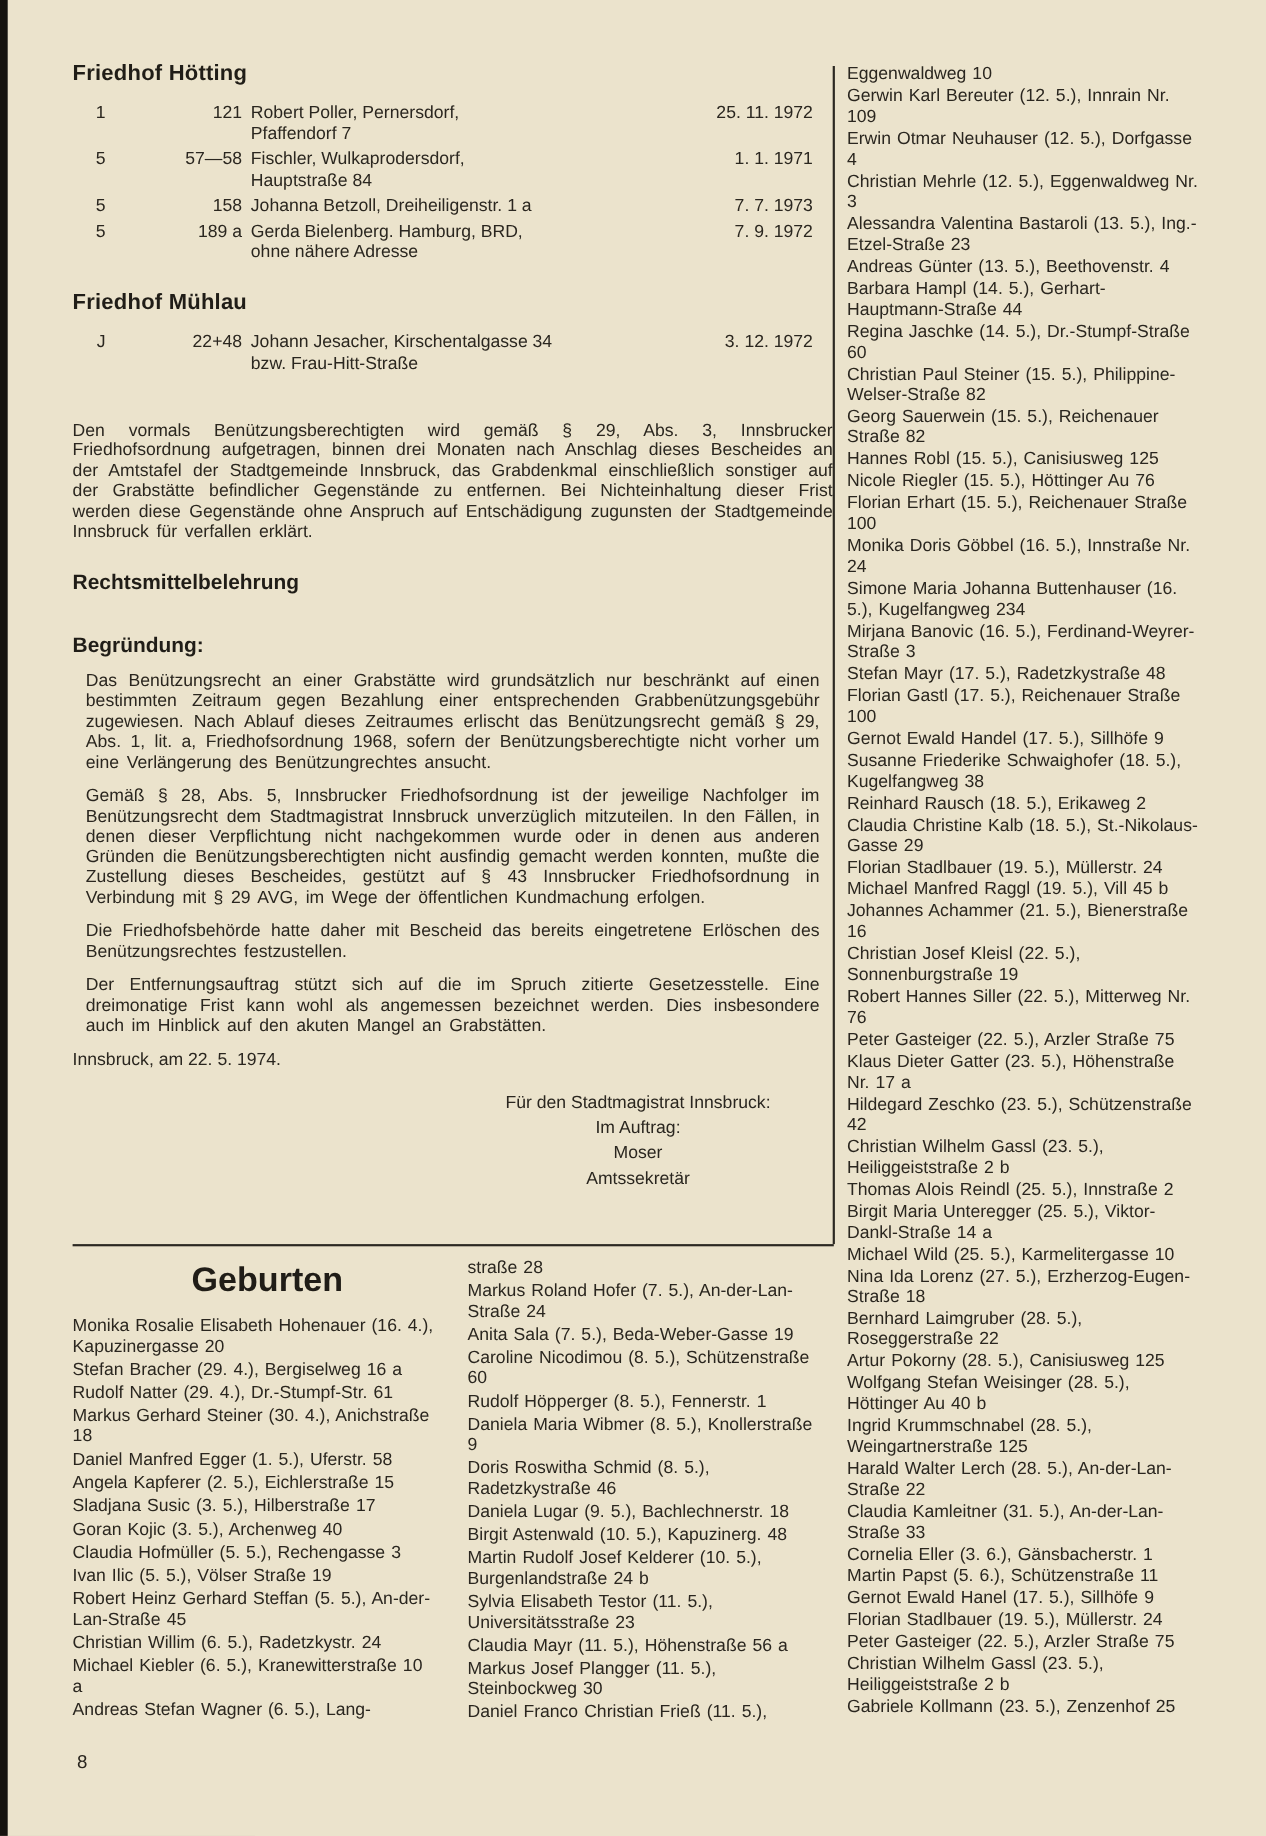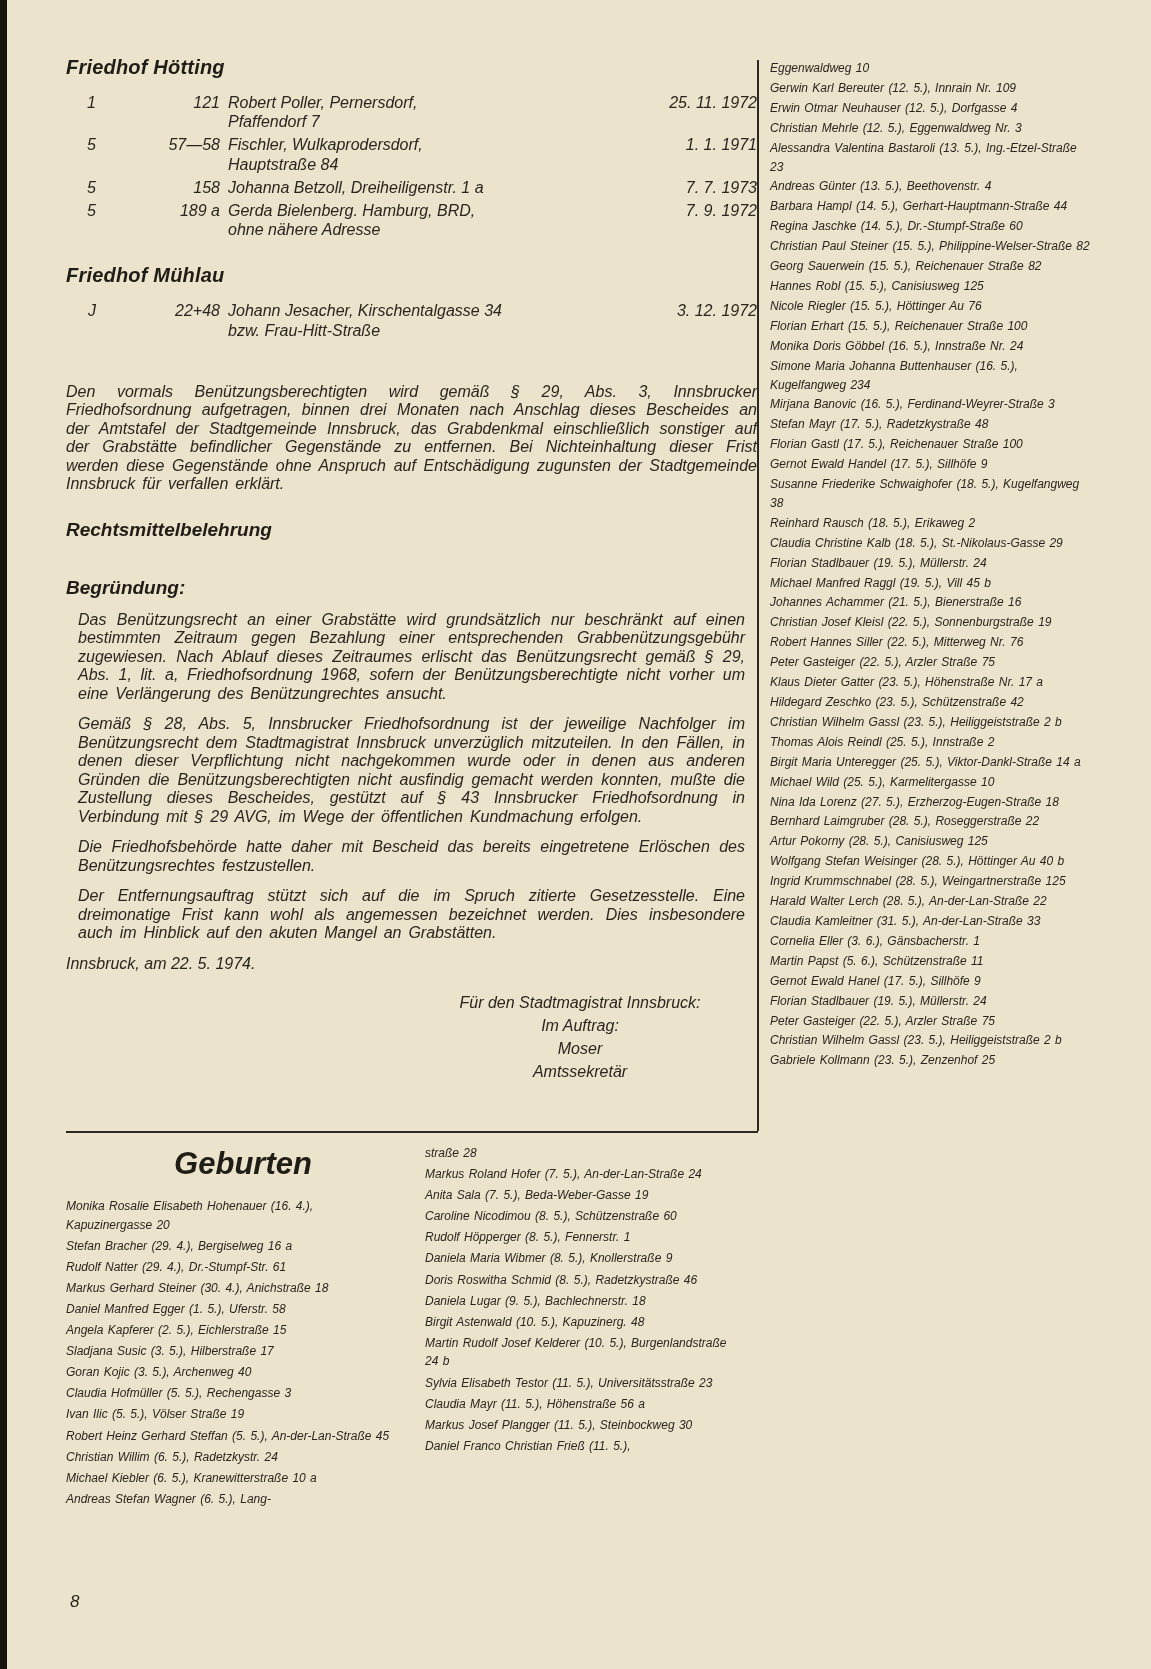--- a/index.html
+++ b/index.html
@@ -1,48 +1,48 @@
 <!DOCTYPE html>
 <html><head>
 <meta charset="utf-8">
 <style>
   html,body{margin:0;padding:0;background:#c9c2ae;}
   .page{position:relative;width:1151px;height:1669px;background:#ebe3cc;
-        font-family:"Liberation Sans","DejaVu Sans",sans-serif;color:#2a261f;overflow:hidden;font-style:italic;}
+        font-family:"Liberation Sans","DejaVu Sans",sans-serif;color:#2a261f;overflow:hidden;}
   .edge{position:absolute;left:0;top:0;width:7px;height:1669px;background:#16130f;}
 
   .main{position:absolute;left:66px;top:56px;width:691px;}
   .sec-title{font-size:20px;font-weight:700;margin:0 0 14px 0;color:#201d17;letter-spacing:.2px;}
   .mt-muehlau{margin-top:25px;}
   .gravetable{font-size:16px;line-height:19.2px;margin-bottom:0;}
   .grow{display:grid;grid-template-columns:30px 116px 312px 1fr;column-gap:8px;margin-bottom:4px;}
   .c-field{text-align:right;}
   .c-grave{text-align:right;}
   .c-name{white-space:pre-line;}
-  .c-date{text-align:right;}
+  .c-date{text-align:right;padding-right:18px;}
 
   .body{font-size:16px;line-height:18.5px;margin:0;}
   .j{text-align:justify;word-spacing:2.5px;}
   .mt-notice{margin-top:43px;min-height:111px;}
   .center-head{font-size:19px;font-weight:700;text-align:left;margin:25px 0 0;color:#201d17;}
   .mt-beg{margin-top:36px;}
   .rechts{margin-top:15px;min-height:56px;}
   .beg-block{margin-top:10px;min-height:314px;}
   .para{margin:12px;}
   .date-line{margin-top:7px;}
   .signature{margin-top:18px;margin-left:auto;margin-right:12px;width:330px;
              text-align:center;font-size:16px;line-height:23px;}
   .sig-line{margin:0;}
 
   .vrule{position:absolute;left:757px;top:60px;width:2px;height:1071px;background:#2c2822;}
   .hrule{position:absolute;left:66px;top:1131px;width:692px;height:2px;background:#2c2822;}
 
   .geb-title{position:absolute;left:77px;top:1146px;width:332px;margin:0;text-align:center;
              font-size:31px;font-weight:700;color:#201d17;}
-  .geb-col{position:absolute;font-size:12px;line-height:18.6px;word-spacing:1px;}
+  .geb-col{position:absolute;font-size:16px;line-height:18.6px;word-spacing:1px;}
   .geb1{left:66px;top:1197px;width:332px;}
   .geb2{left:425px;top:1144px;width:318px;}
   .geb3{left:770px;top:59px;width:322px;line-height:18.9px;}
   .entry{margin:0 0 2.5px 0;}
   .geb3 .entry{margin-bottom:1px;}
 
   .pnum{position:absolute;left:70px;top:1592px;font-size:17px;}
 </style>
 </head>
 <body>

